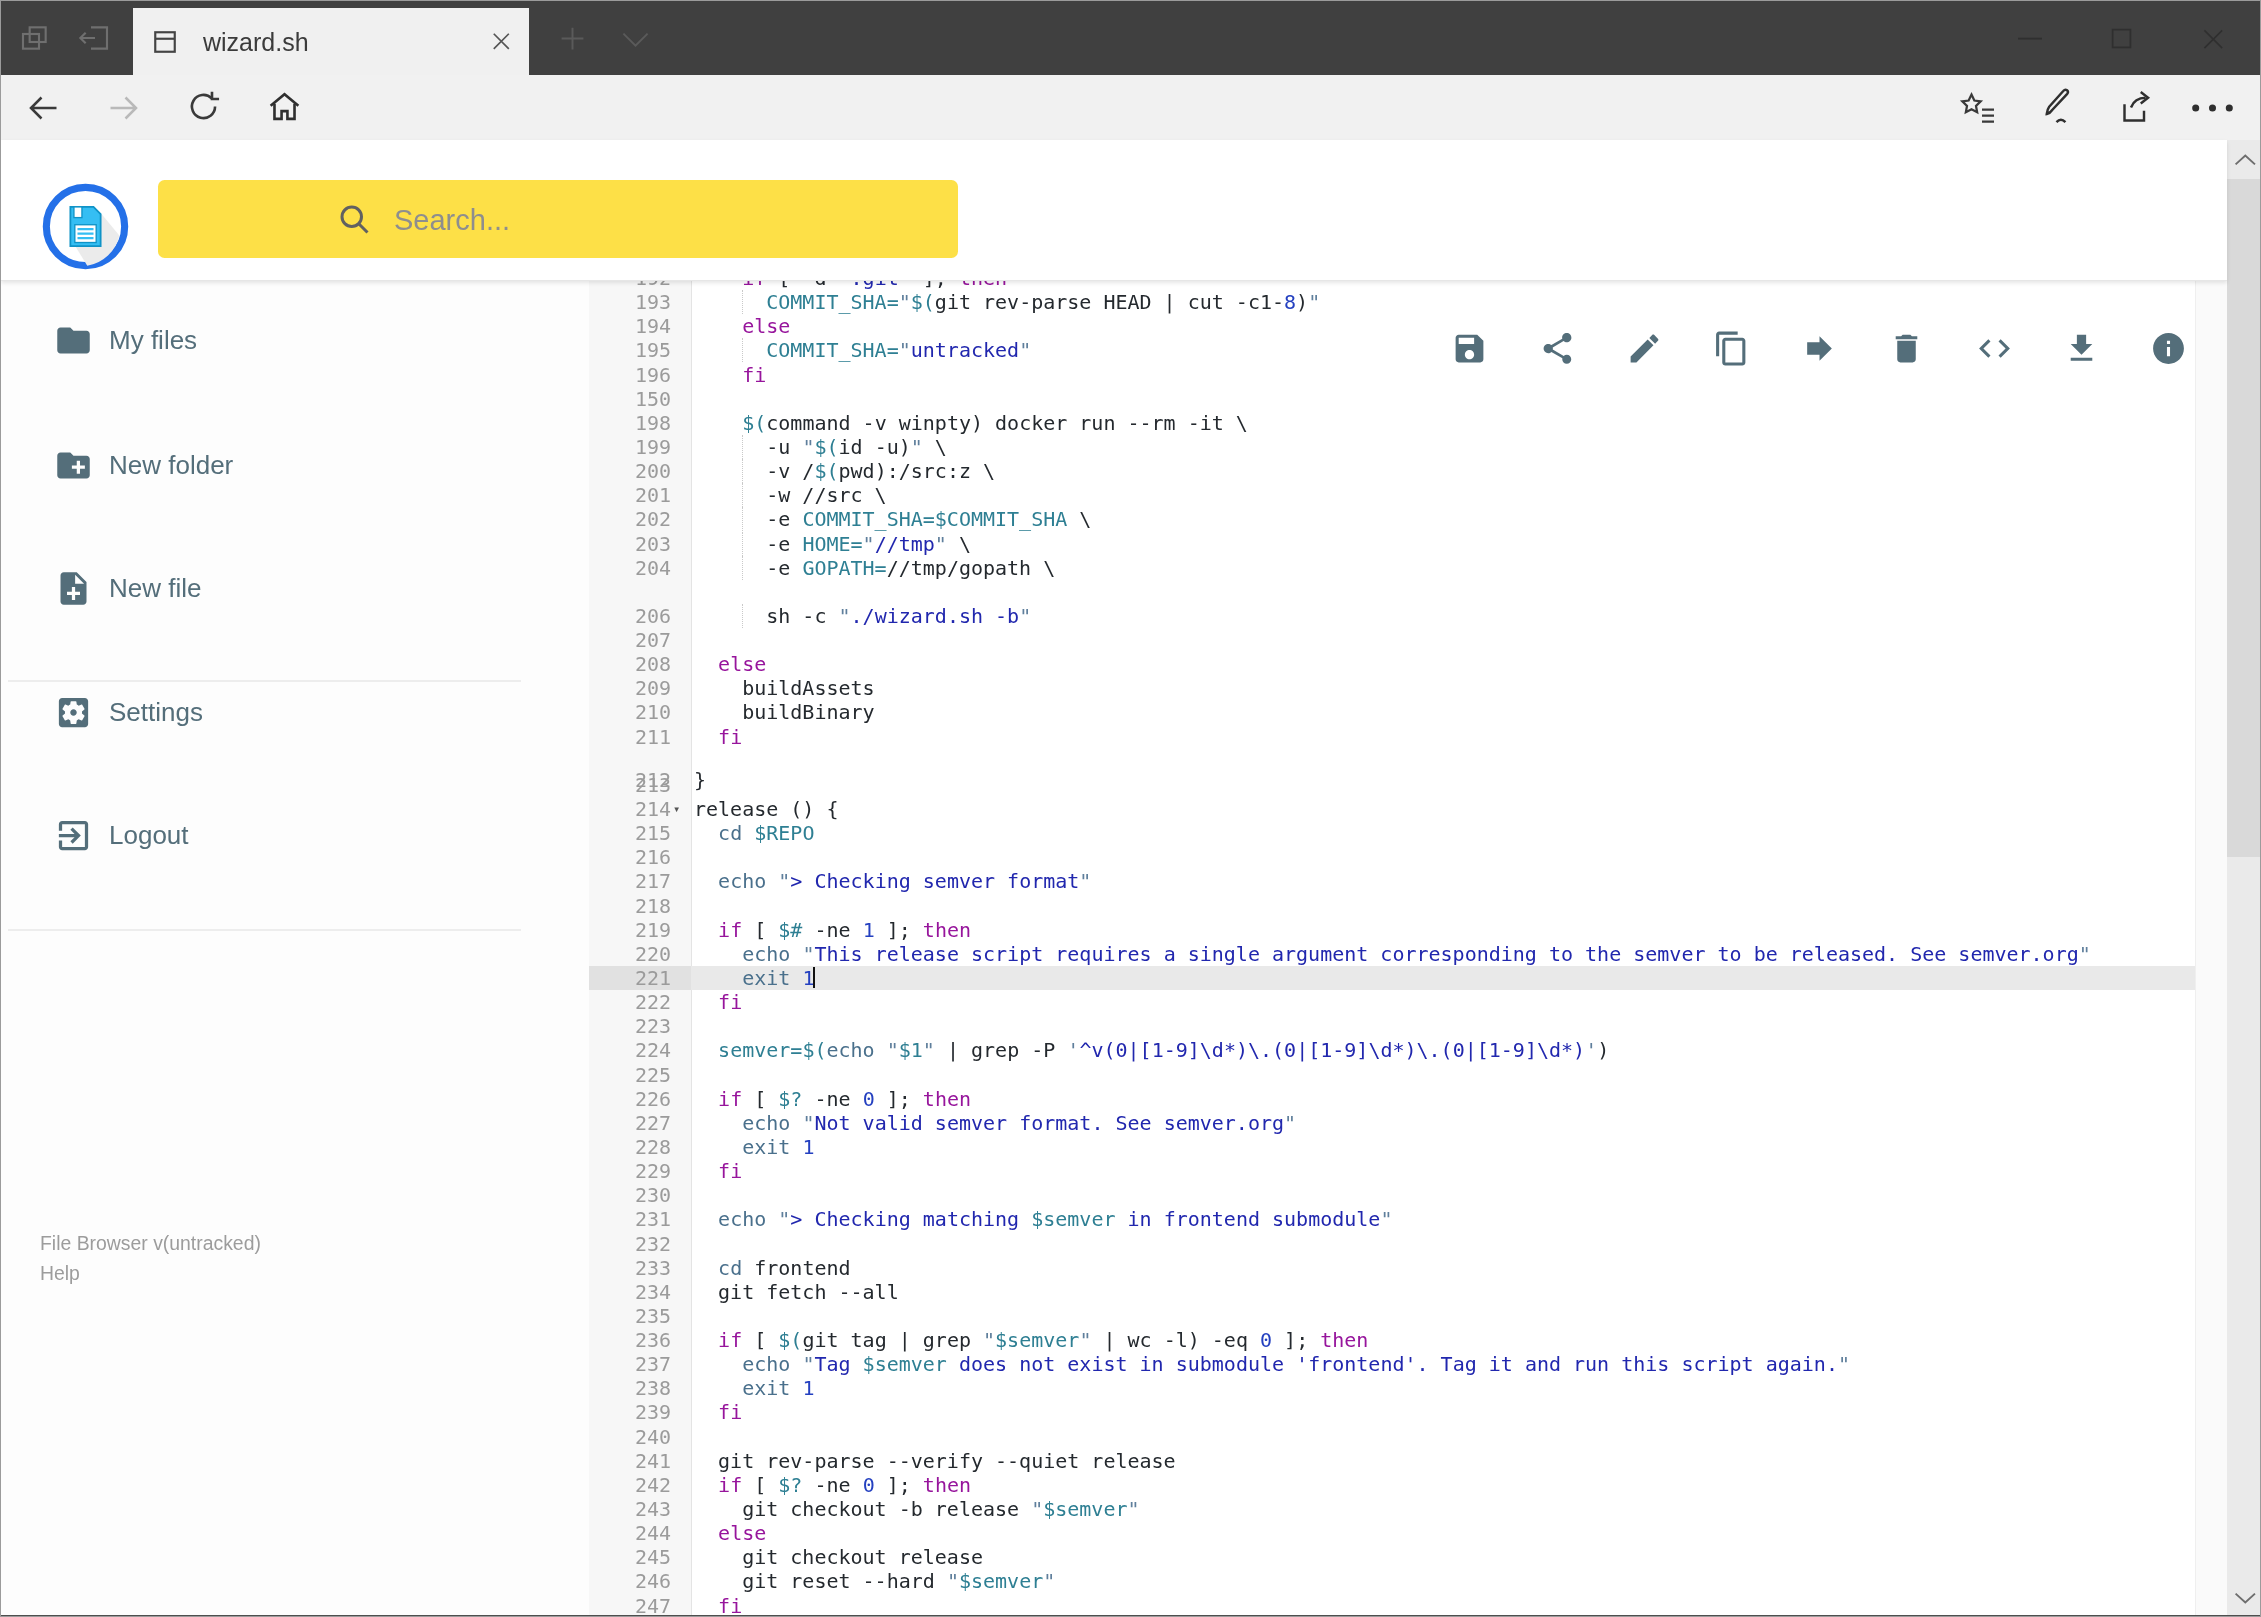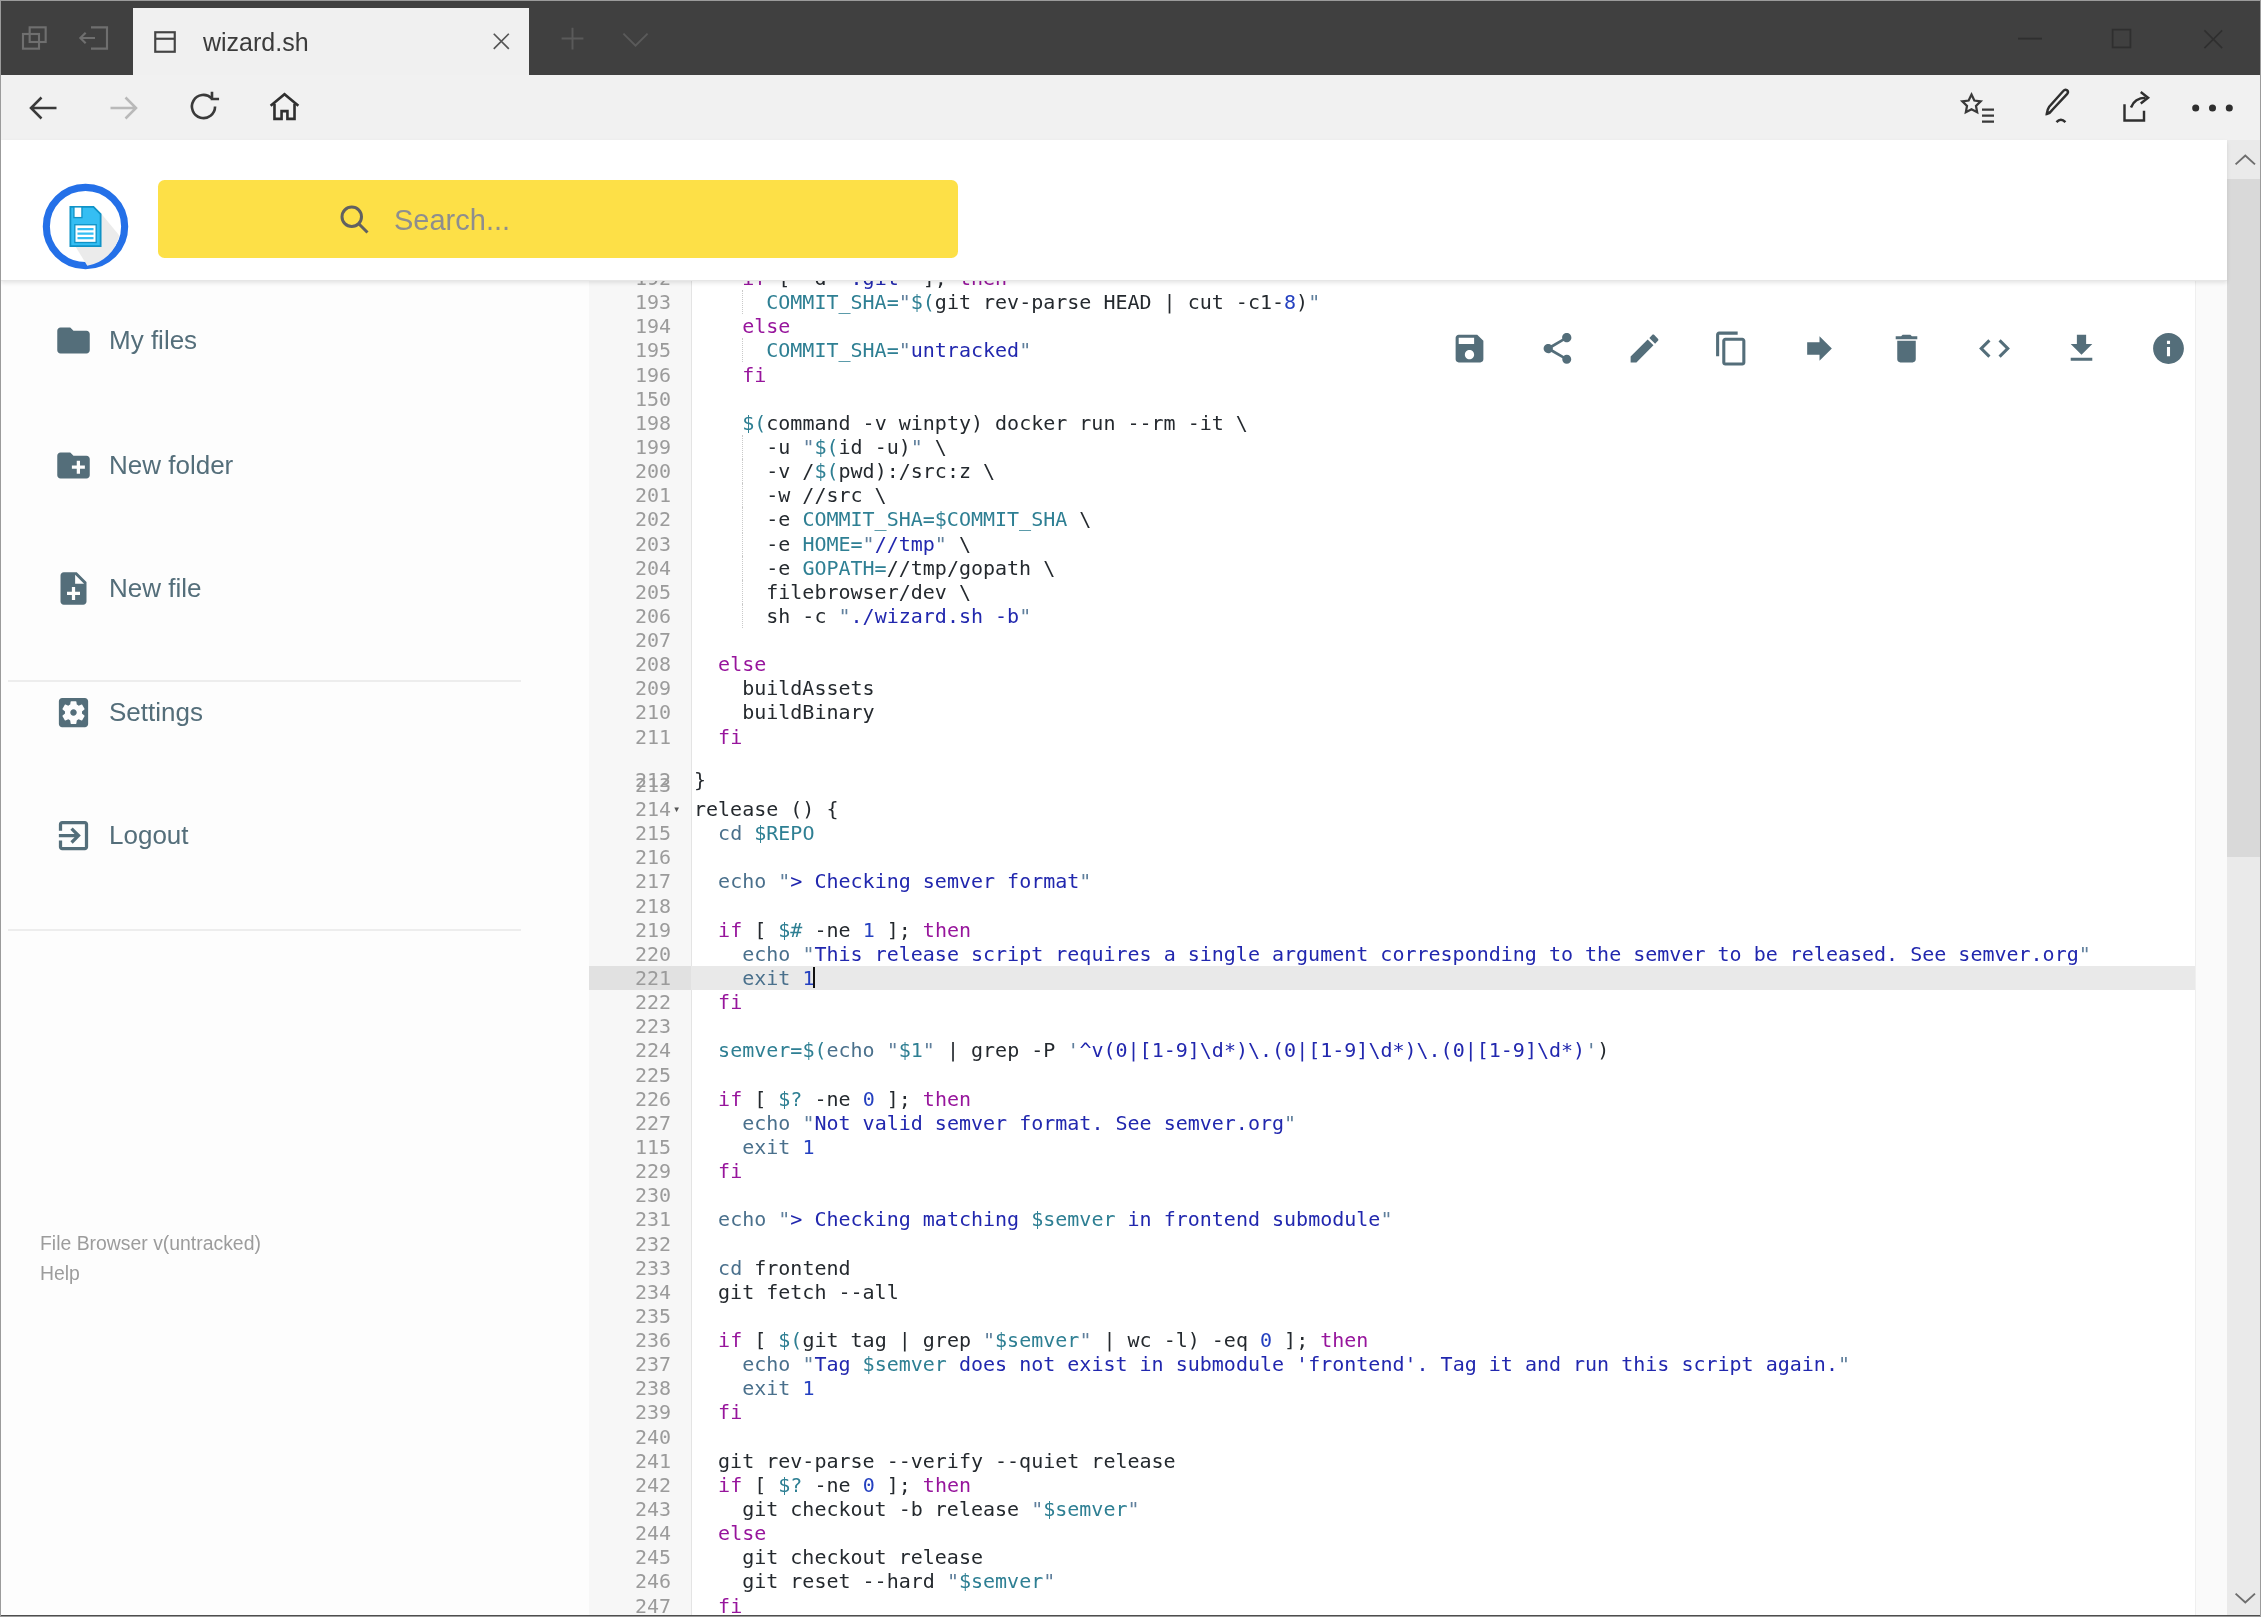--- a/index.html
+++ b/index.html
@@ -363,26 +363,20 @@
           <span class="ln">203</span>
           <span class="gd"></span>
           <span class="ct"><span class="tp">      -e </span><span class="tv">HOME=</span><span class="tq">"</span><span class="ts">//tmp</span><span class="tq">"</span><span class="tp"> \</span></span>
         </div>
         <div class="cl" style="top: 290px;">
           <span class="gcell"></span>
           <span class="ln">204</span>
           <span class="gd"></span>
           <span class="ct"><span class="tp">      -e </span><span class="tv">GOPATH=</span><span class="tp">//tmp/gopath \</span></span>
         </div>
-        <div class="cl" style="top: 314px;">
-          <span class="gcell"></span>
-          <span class="ln">205</span>
-          <span class="gd"></span>
-          <span class="ct"><span class="tp">      filebrowser/dev \</span></span>
-        </div>
         <div class="cl" style="top: 338px;">
           <span class="gcell"></span>
           <span class="ln">206</span>
           <span class="gd"></span>
           <span class="ct"><span class="tp">      sh -c </span><span class="tq">"</span><span class="ts">./wizard.sh -b</span><span class="tq">"</span></span>
         </div>
         <div class="cl" style="top: 362px;">
           <span class="gcell"></span>
           <span class="ln">207</span>
           <span class="ct"></span>
@@ -484,21 +478,21 @@
           <span class="ln">226</span>
           <span class="ct"><span class="tp">  </span><span class="tk">if</span><span class="tp"> [ </span><span class="tv">$?</span><span class="tp"> -ne </span><span class="tn">0</span><span class="tp"> ]; </span><span class="tk">then</span></span>
         </div>
         <div class="cl" style="top: 845px;">
           <span class="gcell"></span>
           <span class="ln">227</span>
           <span class="ct"><span class="tp">    </span><span class="tb">echo</span><span class="tp"> </span><span class="tq">"</span><span class="ts">Not valid semver format. See semver.org</span><span class="tq">"</span></span>
         </div>
         <div class="cl" style="top: 869px;">
           <span class="gcell"></span>
-          <span class="ln">115</span>
+          <span class="ln">228</span>
           <span class="ct"><span class="tp">    </span><span class="tb">exit</span><span class="tp"> </span><span class="tn">1</span></span>
         </div>
         <div class="cl" style="top: 893px;">
           <span class="gcell"></span>
           <span class="ln">229</span>
           <span class="ct"><span class="tp">  </span><span class="tk">fi</span></span>
         </div>
         <div class="cl" style="top: 917px;">
           <span class="gcell"></span>
           <span class="ln">230</span>

